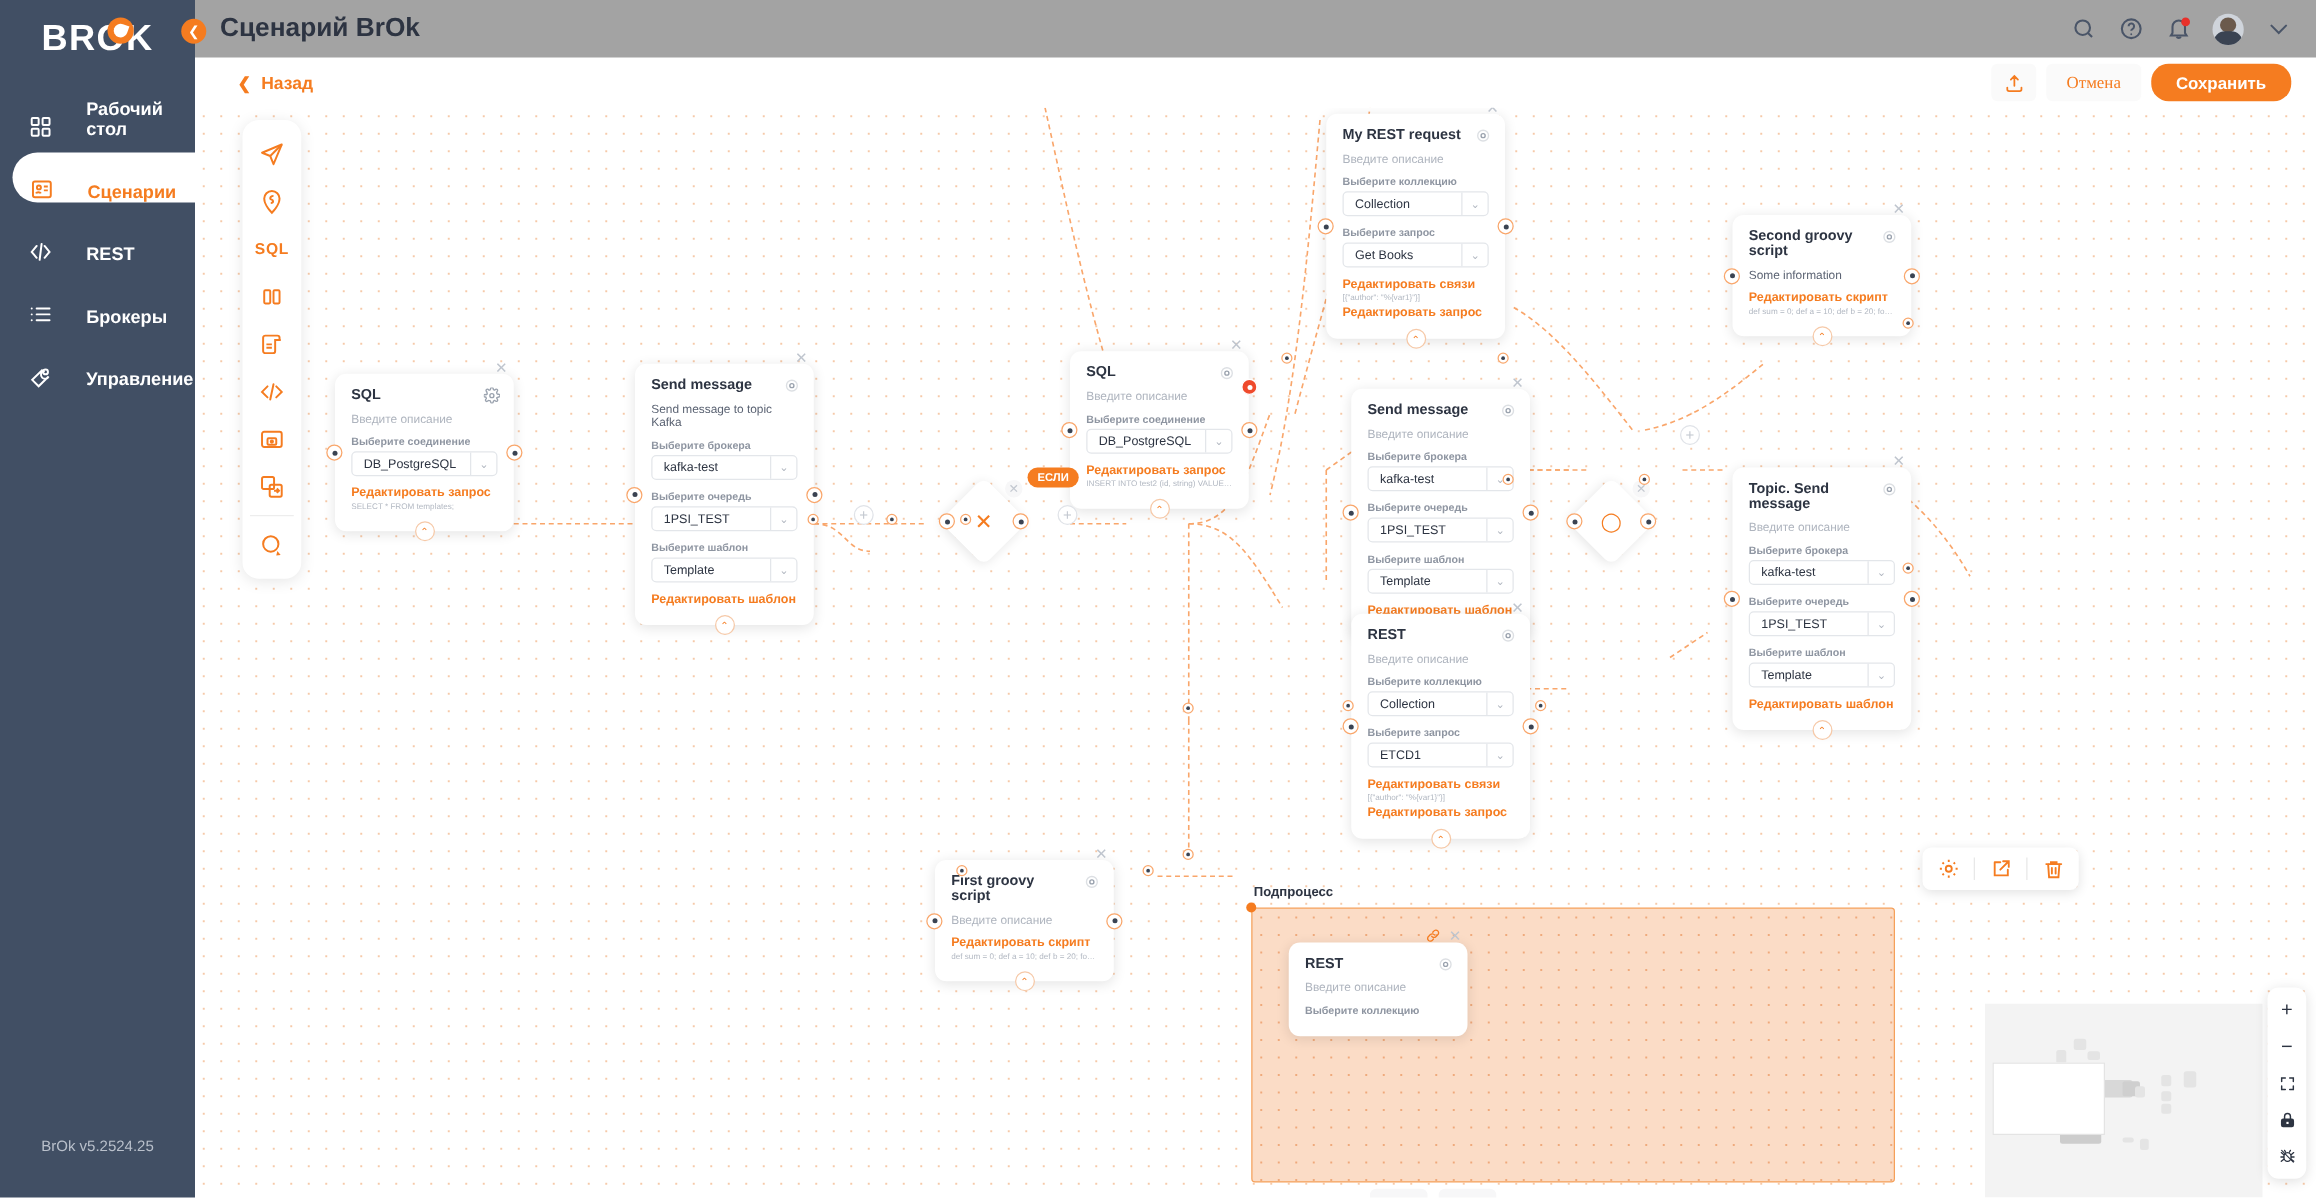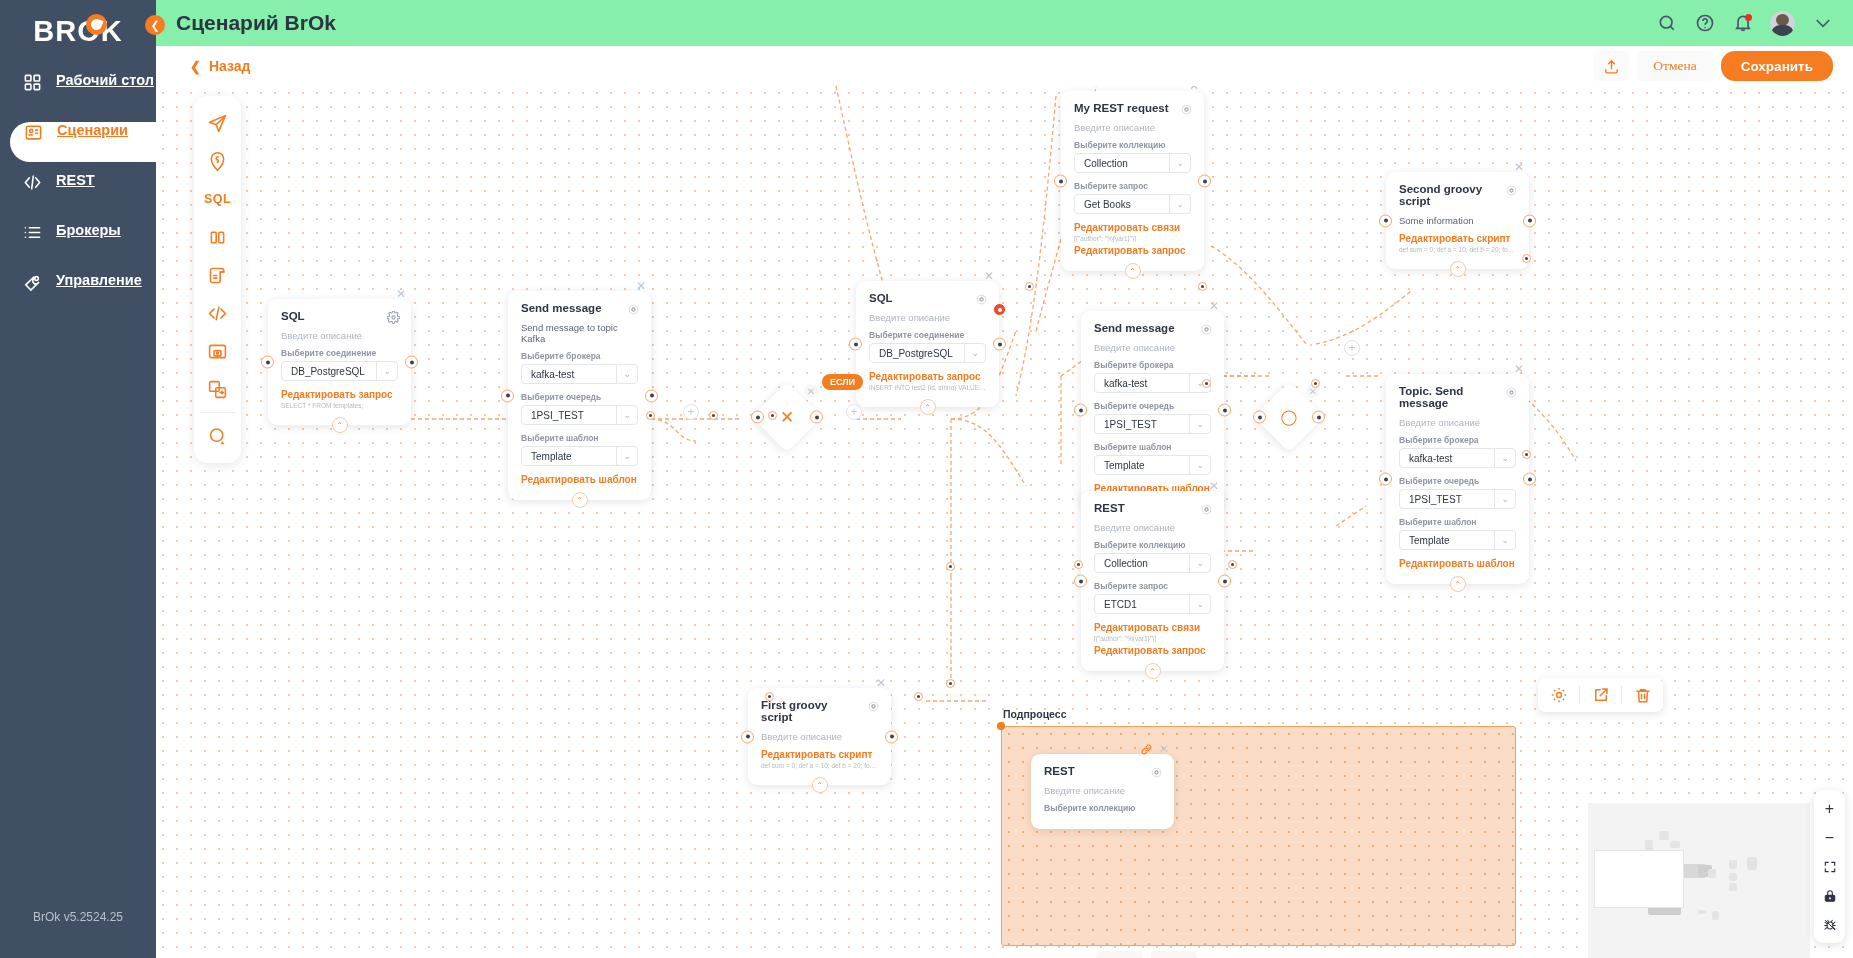--- a/index.html
+++ b/index.html
@@ -22,39 +22,38 @@
   .logo-dot::after {
     content: ""; position: absolute; left: 5px; top: 5px; width: 11px; height: 11px;
     border-radius: 50% 0 50% 50%; background: #fff; transform: rotate(20deg);
   }
   #collapse-btn {
     position: absolute; right: -9px; top: 15px; width: 20px; height: 20px;
     border-radius: 50%; background: #F57C20; color: #fff; font-size: 11px;
     display: flex; align-items: center; justify-content: center; cursor: pointer; z-index: 70;
   }
   .nav-item {
-    display: flex; align-items: flex-start; gap: 13px; height: 40px; margin: 10px 0;
+    display: flex; align-items: flex-end; gap: 26px; height: 40px; margin: 10px 0;
     padding-left: 22px; font-size: 14.5px; font-weight: 700; color: #fff; cursor: pointer;
     position: relative;
-    text-decoration: underline;
   }
   .nav-item.active {
     background: #fff; color: #F57C20; border-radius: 22px 0 0 22px; margin-left: 10px;
     padding-left: 13px;
   }
   .nav-icon { width: 21px; height: 21px; display: inline-flex; align-items: center; justify-content: center; flex: 0 0 21px; }
   .nav-icon svg { width: 19px; height: 19px; }
   #version {
     position: absolute; bottom: 34px; width: 100%; text-align: center;
     font-size: 12px; color: #B9C0CB;
   }
   
   #header {
     position: absolute; left: 156px; top: 0; right: 0; height: 46px;
-    background: #86efac; display: flex; align-items: center; z-index: 55;
+    background: #a3a3a3; display: flex; align-items: center; z-index: 55;
   }
   #page-title { margin-left: 20px; font-size: 21px; font-weight: 700; color: #2D3442; }
   #header-right { margin-left: auto; display: flex; align-items: center; gap: 17px; padding-right: 20px; }
   .hicon { width: 21px; height: 21px; color: #4A5568; cursor: pointer; position: relative; display:inline-flex; align-items:center; justify-content:center;}
   .hicon svg { width: 20px; height: 20px; }
   .bell-dot { position: absolute; right: 1px; top: 1px; width: 7px; height: 7px; border-radius: 50%; background: #E8302A; }
   #avatar {
     width: 25px; height: 25px; border-radius: 50%; overflow: hidden; cursor: pointer;
     background: #cfd4db; position: relative;
   }

